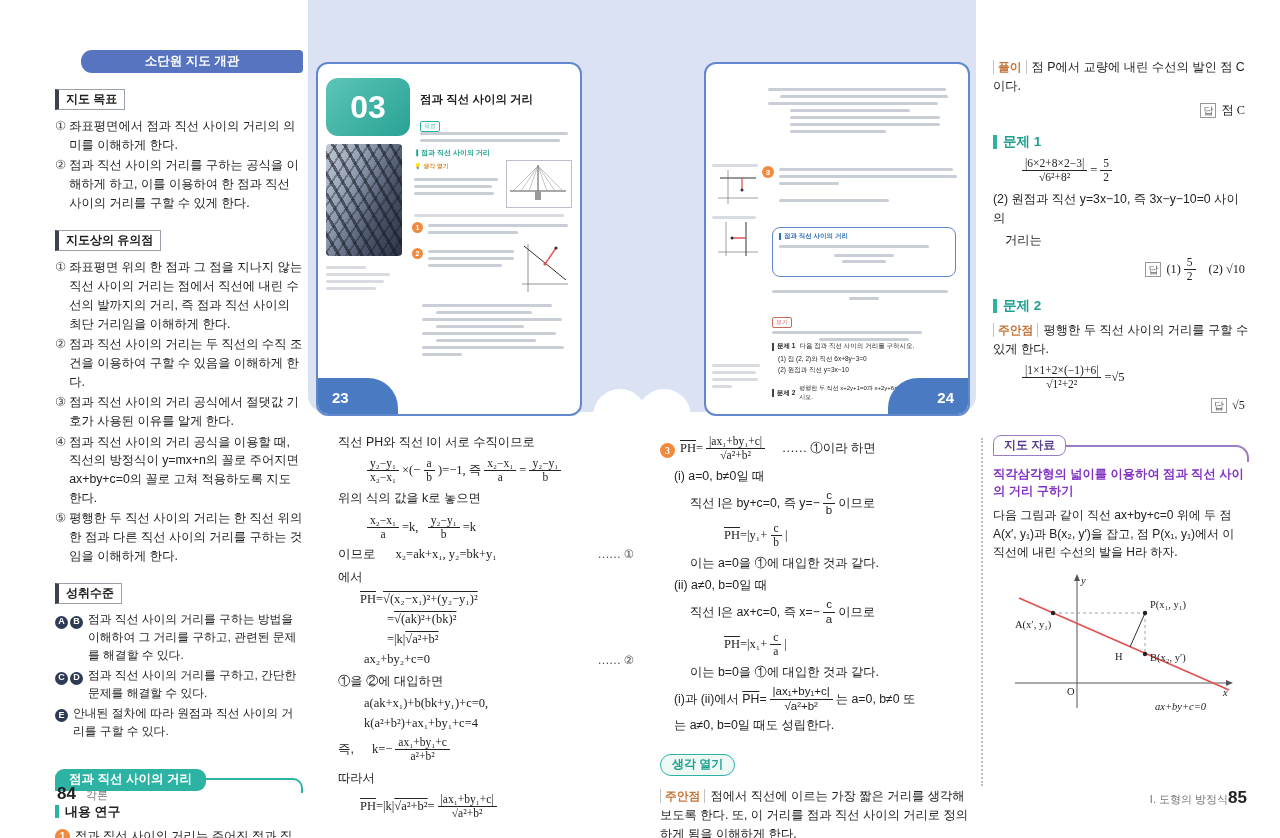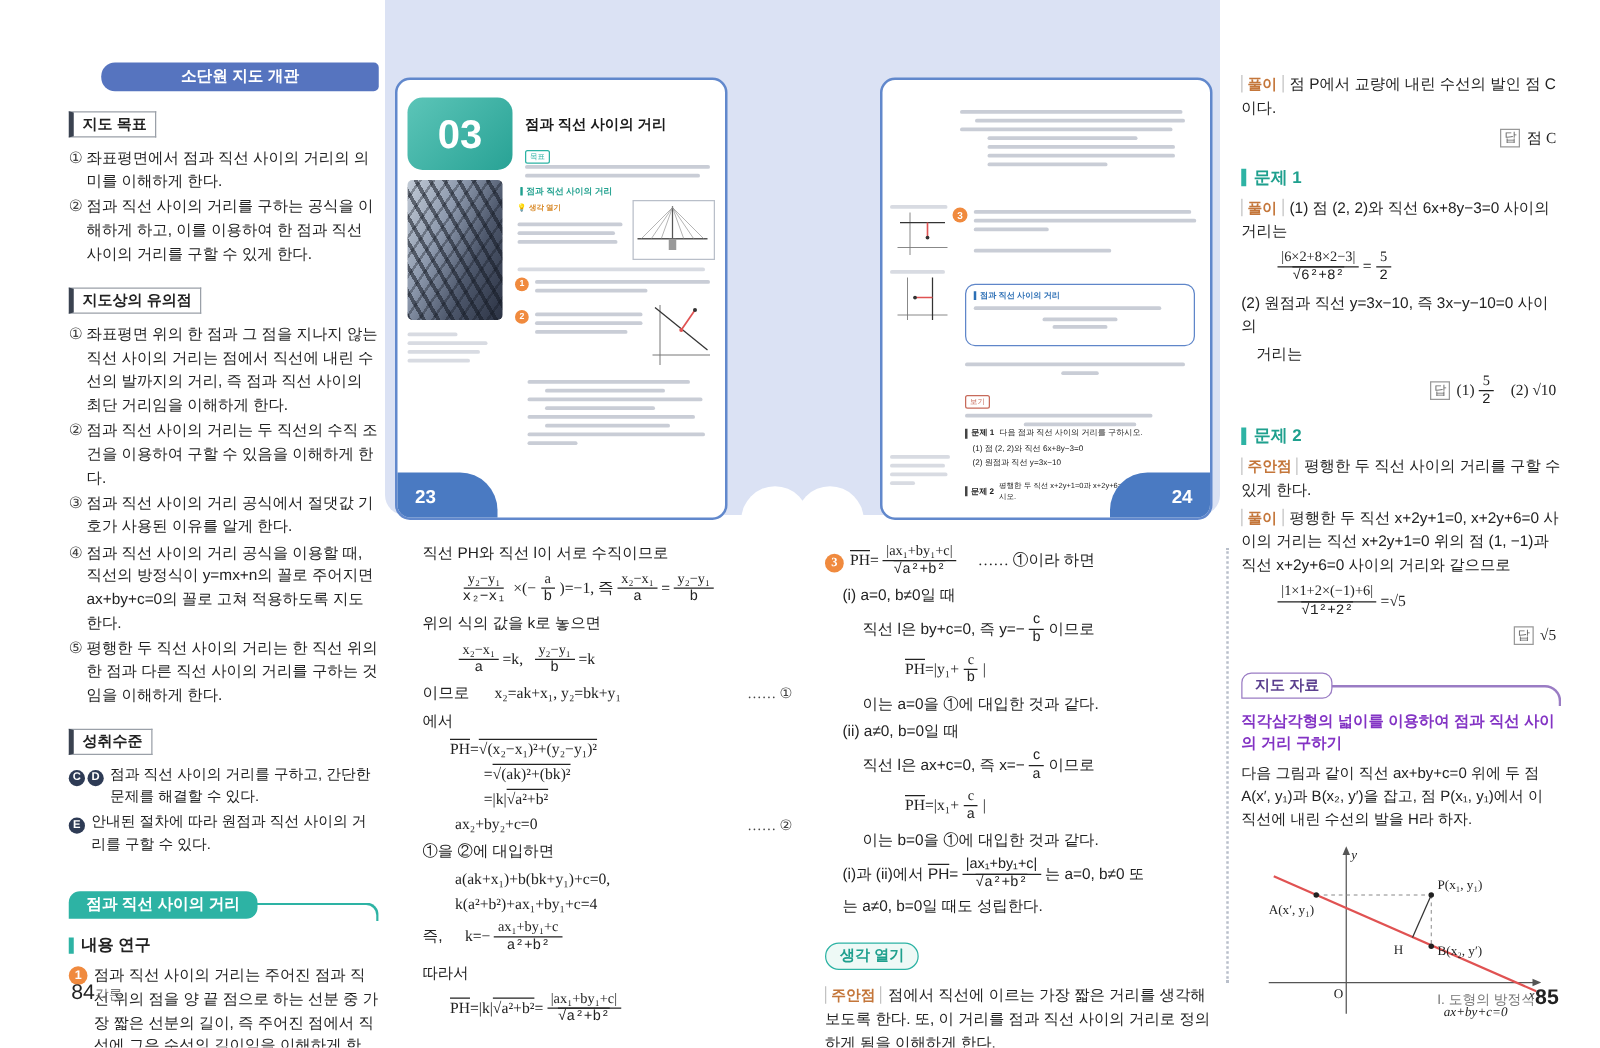--- a/index.html
+++ b/index.html
@@ -15,41 +15,41 @@
   .pill{background:#5674bf;color:#fff;font-weight:bold;font-size:12.5px;text-align:center;border-radius:11px 4px 4px 11px;padding:3px 0;width:222px;margin:0 0 14px 26px;}
   .badge{display:inline-flex;width:13px;height:13px;border-radius:50%;background:#2e3b55;color:#fff;font-size:9px;font-weight:bold;align-items:center;justify-content:center;margin-right:2px;flex:0 0 auto;position:relative;top:1px}
   .tealwrap{position:relative;margin-top:28px;margin-bottom:10px;height:24px;}
   .tealhead{position:absolute;left:0;top:0;background:#2db3a4;color:#fff;font-weight:bold;font-size:12.5px;padding:2px 14px 3px;border-radius:9px 9px 9px 0;}
   .tealtail{position:absolute;left:150px;right:0;top:9px;height:13px;border-top:2px solid #2db3a4;border-right:2px solid #2db3a4;border-top-right-radius:10px;}
   .studyhead{display:flex;align-items:center;font-weight:bold;font-size:13px;color:#222;margin:6px 0;}
   .tealbar{display:inline-block;width:4px;height:13px;background:#2db3a4;margin-right:6px;}
   .onum{display:inline-flex;width:15px;height:15px;border-radius:50%;background:#f08a3e;color:#fff;font-size:10px;font-weight:bold;align-items:center;justify-content:center;margin-right:5px;flex:0 0 auto;position:relative;top:2px}
   .frac{display:inline-flex;flex-direction:column;align-items:center;vertical-align:middle;margin:0 3px;line-height:1.15;font-size:11.5px;}
   .frac .fn{border-bottom:1px solid #222;padding:0 3px;}
-  .frac .fd{padding:0 3px;font-family:Liberation Mono, monospace;}
+  .frac .fd{padding:0 3px;}
   .sq{text-decoration:overline;}
   .ol{text-decoration:overline;text-align:center;}
   .fm{font-family:"Liberation Serif",serif;font-size:12.5px;margin:5px 0;display:flex;align-items:center;flex-wrap:wrap;}
   .ln{font-size:12.3px;line-height:1.55;margin:3px 0;}
   .ind{margin-left:26px}.ind2{margin-left:22px}.ind3{margin-left:49px}
   .ref{margin-left:auto;color:#444;font-size:11.5px;padding-right:6px}
   .ilabel{color:#c4763a;font-weight:bold;border-left:1px solid #c2c2c2;border-right:1px solid #c2c2c2;padding:0 4px;margin-right:5px;font-size:11.8px;}
   .probhead{display:flex;align-items:center;color:#1fa08e;font-weight:bold;font-size:13.5px;margin:14px 0 6px;}
   .probhead .tealbar{height:14px}
   .ansline{display:flex;justify-content:flex-end;align-items:center;font-size:12.3px;margin:6px 4px 2px 0;font-family:"Liberation Serif",serif;}
   .ansbox{border:1px solid #999;color:#666;font-size:10px;padding:0 2px;margin-right:5px;line-height:13px;}
   .thinkbadge{border:1.5px solid #2db3a4;color:#1fa08e;background:#eef9f6;border-radius:11px;padding:1px 11px 2px;font-weight:bold;font-size:12px;display:inline-block;margin:16px 0 8px;}
   
   .leftcol{position:absolute;left:55px;top:50px;width:248px;}
   .col2{position:absolute;left:338px;top:430px;width:302px;}
   .col3{position:absolute;left:660px;top:430px;width:316px;}
   .divider{position:absolute;left:981px;top:438px;height:348px;border-left:2px dotted #b9bfca;}
   .rightcol{position:absolute;left:993px;top:55px;width:256px;}
   .footL{position:absolute;left:57px;top:784px;display:flex;align-items:baseline;}
-  .footL .pg{font-size:17px;font-weight:normal;color:#222;margin-right:0}
+  .footL .pg{font-size:17px;font-weight:bold;color:#222;margin-right:10px}
   .footL .cap{font-size:11px;color:#777}
   .footR{position:absolute;right:33px;top:788px;display:flex;align-items:baseline;}
   .footR .cap{font-size:11px;color:#777;margin-right:0}
   .footR .pg{font-size:17px;font-weight:bold;color:#222}
   
   .thumb{position:absolute;top:62px;width:262px;height:350px;background:#fff;border:2px solid #6188cc;border-radius:12px;overflow:hidden;}
   .t23{left:316px}.t24{left:704px}
   .ph{background:#c9cdd6;height:3px;border-radius:2px;margin:4px 0;}
   .ph.lt{background:#d8dbe2}
   .t23head{position:absolute;left:8px;top:14px;width:84px;height:58px;background:linear-gradient(135deg,#5cc5b8,#28a295);border-radius:12px;display:flex;align-items:center;justify-content:center;color:#fff;font-size:32px;font-weight:bold;}
@@ -118,20 +118,26 @@
   </div>
   <div class="li">
     <span class="cnum">⑤</span>
     <span class="t">평행한 두 직선 사이의 거리는 한 직선 위의 한 점과 다른 직선 사이의 거리를 구하는 것임을 이해하게 한다.</span>
   </div>
 
   <div style="height:14px"></div>
   <div class="lbl">성취수준</div>
   <div class="li" style="font-size:11.8px">
     <span style="white-space:nowrap;margin-right:3px">
+      <span class="badge">A</span><span class="badge">B</span>
+    </span>
+    <span class="t">점과 직선 사이의 거리를 구하는 방법을 이해하여 그 거리를 구하고, 관련된 문제를 해결할 수 있다.</span>
+  </div>
+  <div class="li" style="font-size:11.8px">
+    <span style="white-space:nowrap;margin-right:3px">
       <span class="badge">C</span><span class="badge">D</span>
     </span>
     <span class="t">점과 직선 사이의 거리를 구하고, 간단한 문제를 해결할 수 있다.</span>
   </div>
   <div class="li" style="font-size:11.8px">
     <span style="white-space:nowrap;margin-right:3px">
       <span class="badge">E</span>
     </span>
     <span class="t">안내된 절차에 따라 원점과 직선 사이의 거리를 구할 수 있다.</span>
   </div>
@@ -482,23 +488,20 @@
   </div>
   <div class="ansline">
     <span class="ansbox">답</span>
     <span>점 C</span>
   </div>
 
   <div class="probhead">
     <span class="tealbar"></span>
     <span>문제 1</span>
   </div>
-  <div class="ln">
-    <span class="ilabel">풀이</span><span>(1) 점 (2, 2)와 직선 6x+8y−3=0 사이의 거리는</span>
-  </div>
   <div class="fm ind">
     <span class="frac">
         <span class="fn">|6×2+8×2−3|</span>
         <span class="fd sq">√6²+8²</span>
       </span>
     <span>=</span>
     <span class="frac">
         <span class="fn">5</span>
         <span class="fd">2</span>
       </span>
@@ -514,23 +517,20 @@
       </span>
     <span style="margin-left:10px">(2) √10</span>
   </div>
 
   <div class="probhead">
     <span class="tealbar"></span>
     <span>문제 2</span>
   </div>
   <div class="ln">
     <span class="ilabel">주안점</span><span>평행한 두 직선 사이의 거리를 구할 수 있게 한다.</span>
-  </div>
-  <div class="ln">
-    <span class="ilabel">풀이</span><span>평행한 두 직선 x+2y+1=0, x+2y+6=0 사이의 거리는 직선 x+2y+1=0 위의 점 (1, −1)과 직선 x+2y+6=0 사이의 거리와 같으므로</span>
   </div>
   <div class="fm ind">
     <span class="frac">
         <span class="fn">|1×1+2×(−1)+6|</span>
         <span class="fd sq">√1²+2²</span>
       </span>
     <span>=√5</span>
   </div>
   <div class="ansline">
     <span class="ansbox">답</span>

